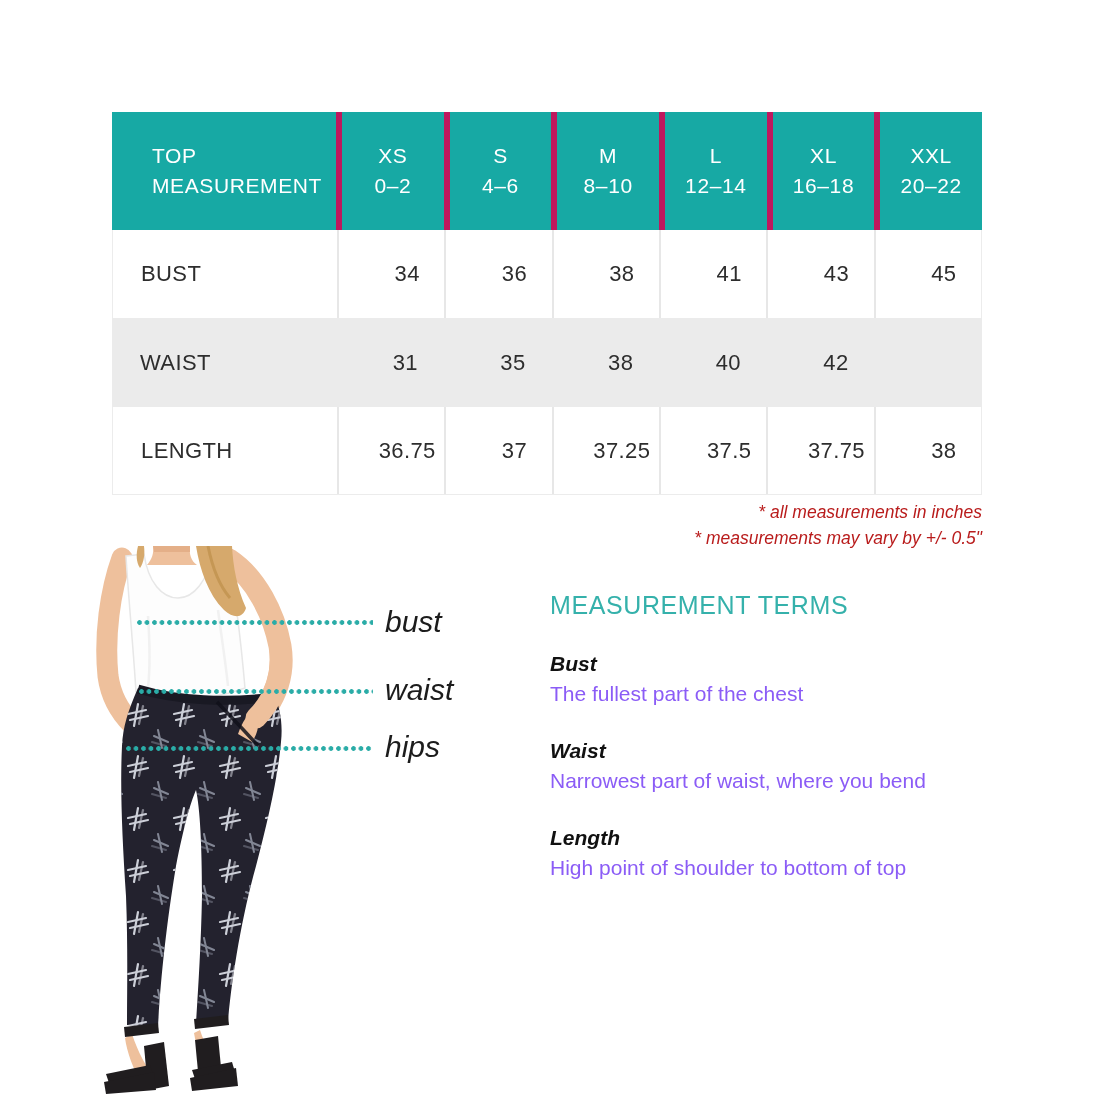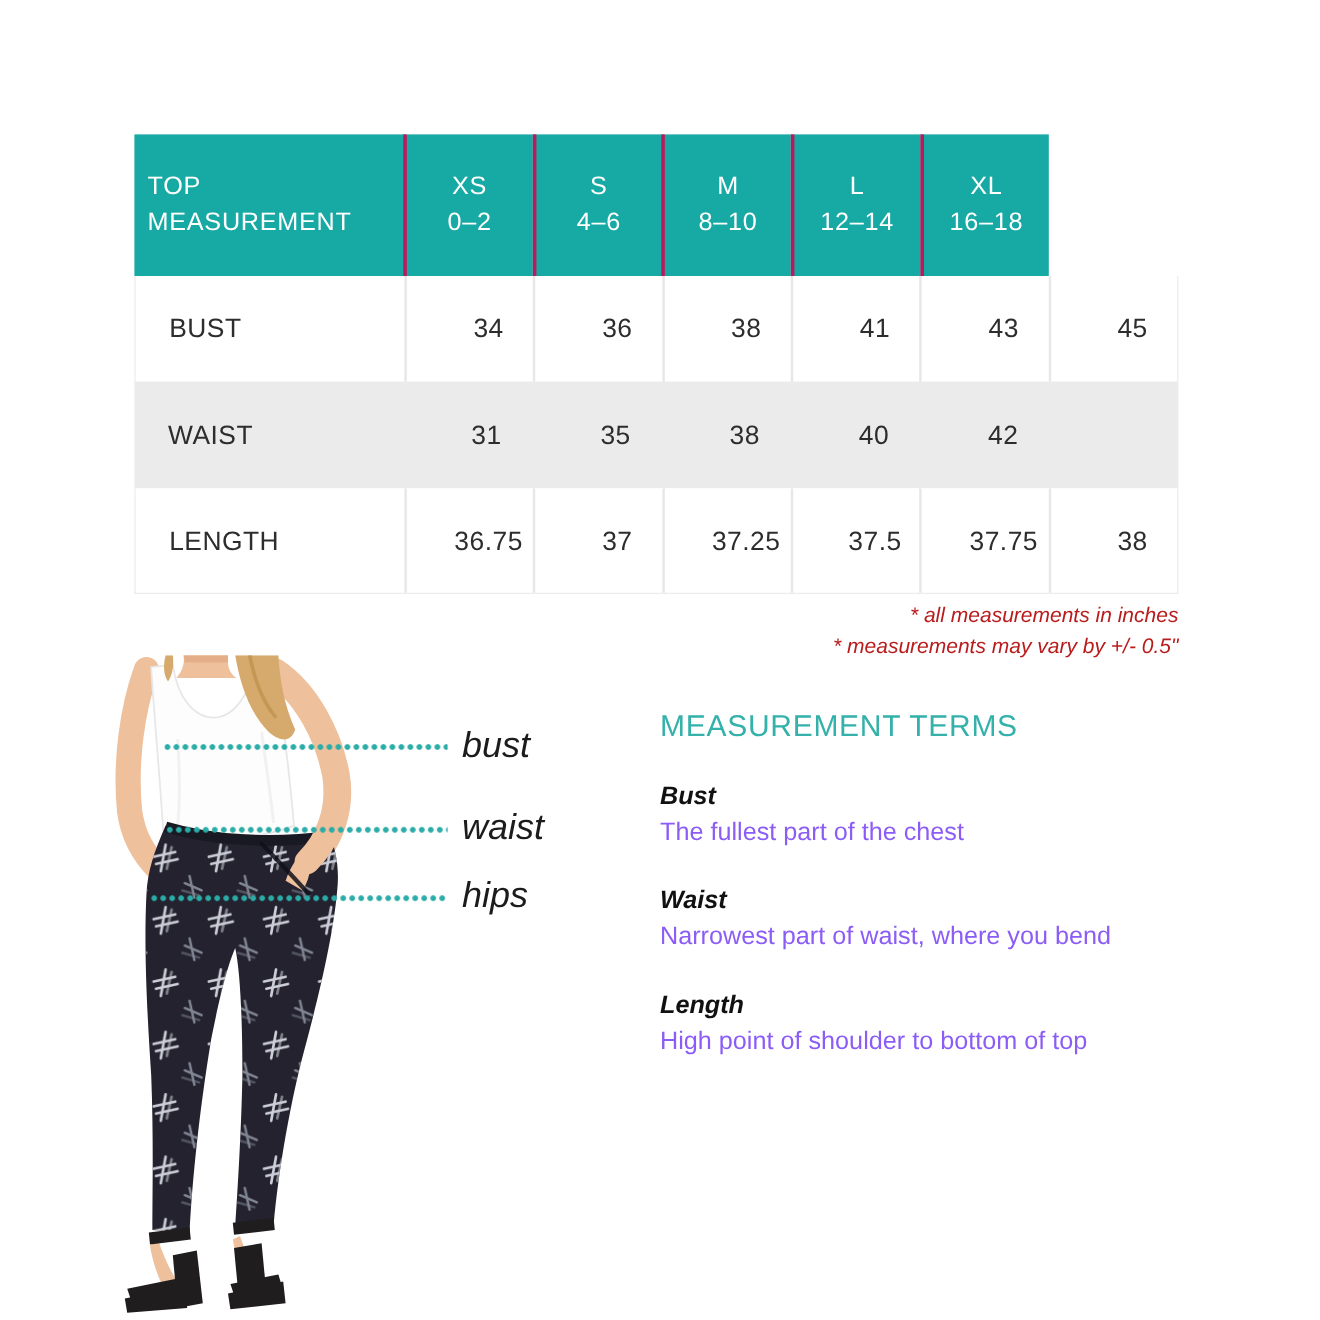--- a/index.html
+++ b/index.html
@@ -28,24 +28,24 @@
     background: var(--header-teal, #17a9a4);
     color: #ffffff;
     display: flex;
     flex-direction: column;
     justify-content: center;
     align-items: center;
     font-size: 21px;
     line-height: 30px;
     letter-spacing: 0.6px;
   }
-  .thead .th + .th { border-left: 3px solid #be185d; }
+  .thead .th + .th { border-left: 6px solid #be185d; }
   .thead .th.corner {
     align-items: flex-start;
-    padding-left: 11px;
+    padding-left: 40px;
   }
   .brow { height: 88px; }
   .brow .cell {
     display: flex;
     align-items: center;
     justify-content: center;
     font-size: 22px;
     color: #2d2d2d;
     letter-spacing: 0.4px;
     padding-left: 31px;
@@ -152,20 +152,24 @@
         <span>M</span>
         <span>8–10</span>
       </div>
       <div class="th">
         <span>L</span>
         <span>12–14</span>
       </div>
       <div class="th">
         <span>XL</span>
         <span>16–18</span>
+      </div>
+      <div class="th">
+        <span>XXL</span>
+        <span>20–22</span>
       </div>
     </div>
 
     <div class="trow brow white">
       <div class="cell rlabel">BUST</div>
       <div class="cell">34</div>
       <div class="cell">36</div>
       <div class="cell">38</div>
       <div class="cell">41</div>
       <div class="cell">43</div>

